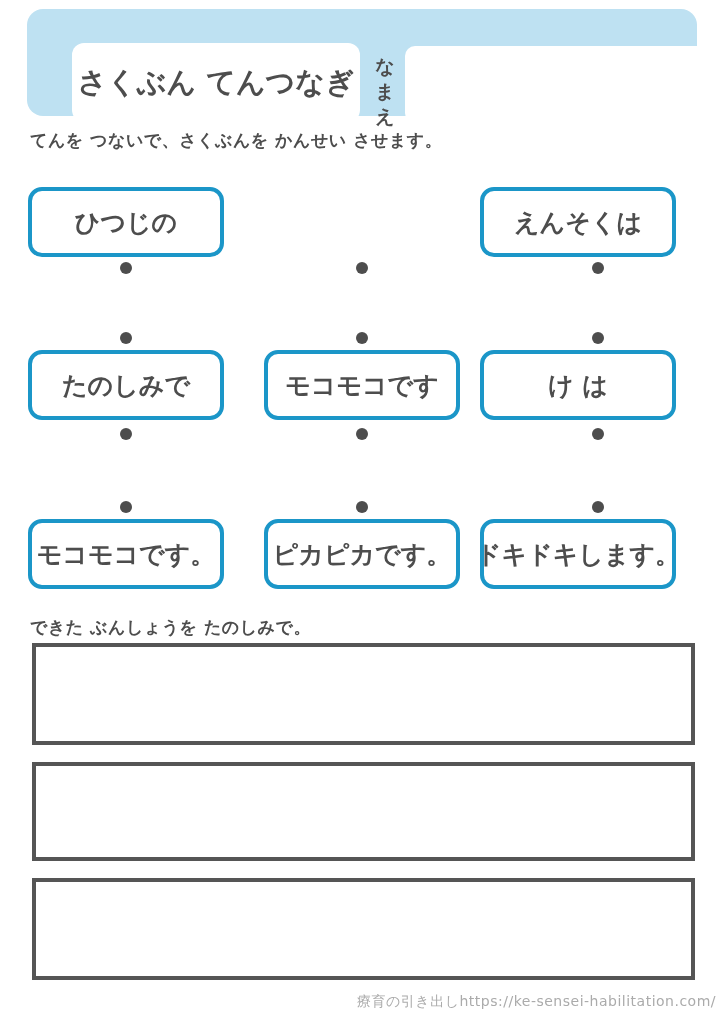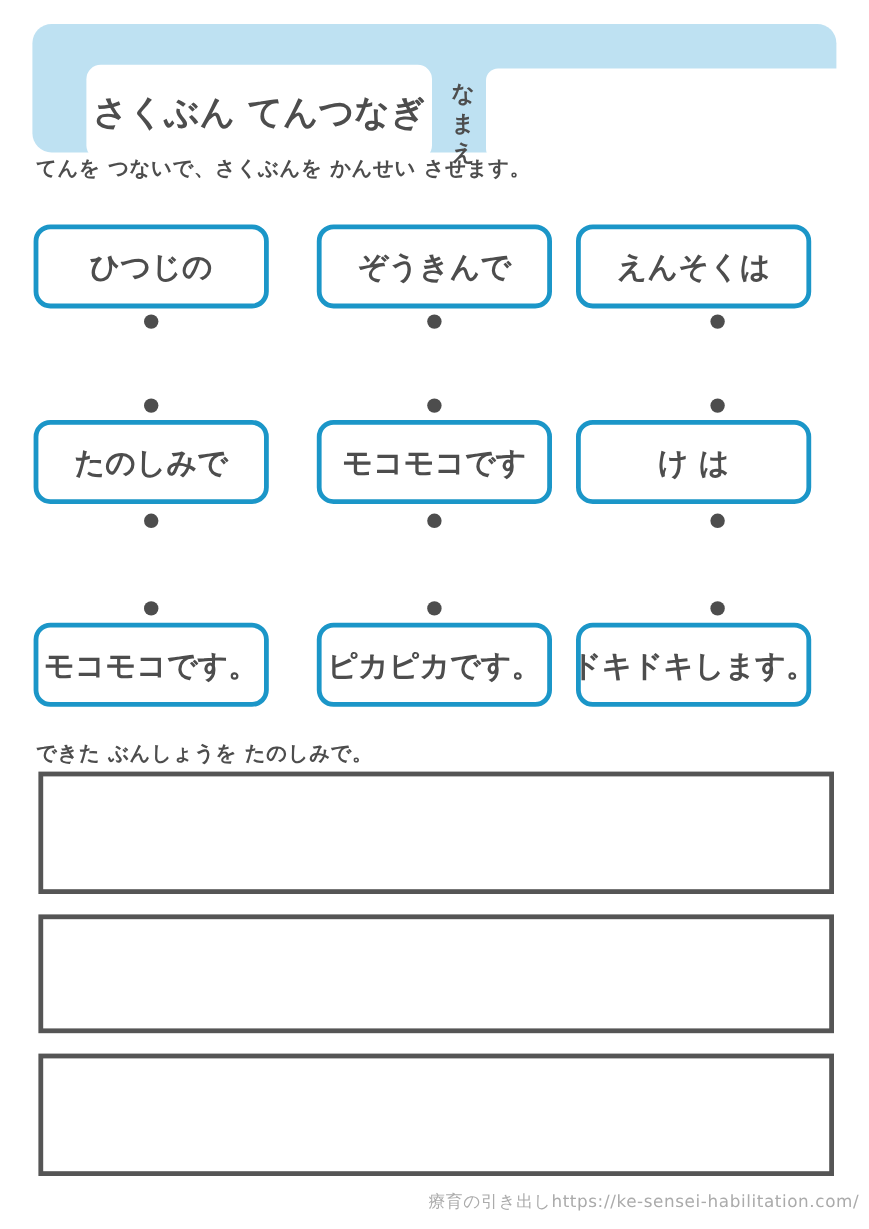--- a/index.html
+++ b/index.html
@@ -8,21 +8,21 @@
     --ink:#4D4D4D;
     --line:#555555;
     --muted:#ABABAB;
   }
   *{margin:0;padding:0;box-sizing:border-box;}
   html,body{background:#fff;}
   body{font-family:"DejaVu Sans","Liberation Sans",sans-serif;color:var(--ink);}
   .sheet{position:relative;width:724px;height:1024px;background:#fff;overflow:hidden;}
 
   
-  .header{position:absolute;left:27px;top:20px;width:670px;height:107px;
+  .header{position:absolute;left:27px;top:9px;width:670px;height:107px;
           background:var(--header-bg);border-radius:16px;padding-left:29px;}
   .title-box{position:absolute;left:45px;top:34px;width:288px;height:79px;
              background:#fff;border-radius:12px;display:flex;align-items:center;
              justify-content:center;}
   .title-box span{font-size:29px;font-weight:bold;color:var(--ink);white-space:nowrap;}
   .name-label{position:absolute;left:344px;top:28px;width:30px;height:88px;
               display:flex;align-items:center;justify-content:center;
               writing-mode:vertical-rl;text-orientation:upright;
               font-size:19px;font-weight:bold;letter-spacing:3px;color:var(--ink);}
   .name-box{position:absolute;left:378px;top:37px;width:304px;height:77px;
@@ -71,23 +71,20 @@
     </div>
     <div class="name-label">なまえ</div>
     <div class="name-box"></div>
   </div>
 
   <div class="instruction">てんを つないで、さくぶんを かんせい させます。</div>
 
   <div class="word-box r1 c1">
     <span>ひつじの</span>
   </div>
-  <div class="word-box r1 c2">
-    <span>ぞうきんで</span>
-  </div>
   <div class="word-box r1 c3">
     <span>えんそくは</span>
   </div>
 
   <div class="word-box r2 c1">
     <span>たのしみで</span>
   </div>
   <div class="word-box r2 c2">
     <span>モコモコです</span>
   </div>

